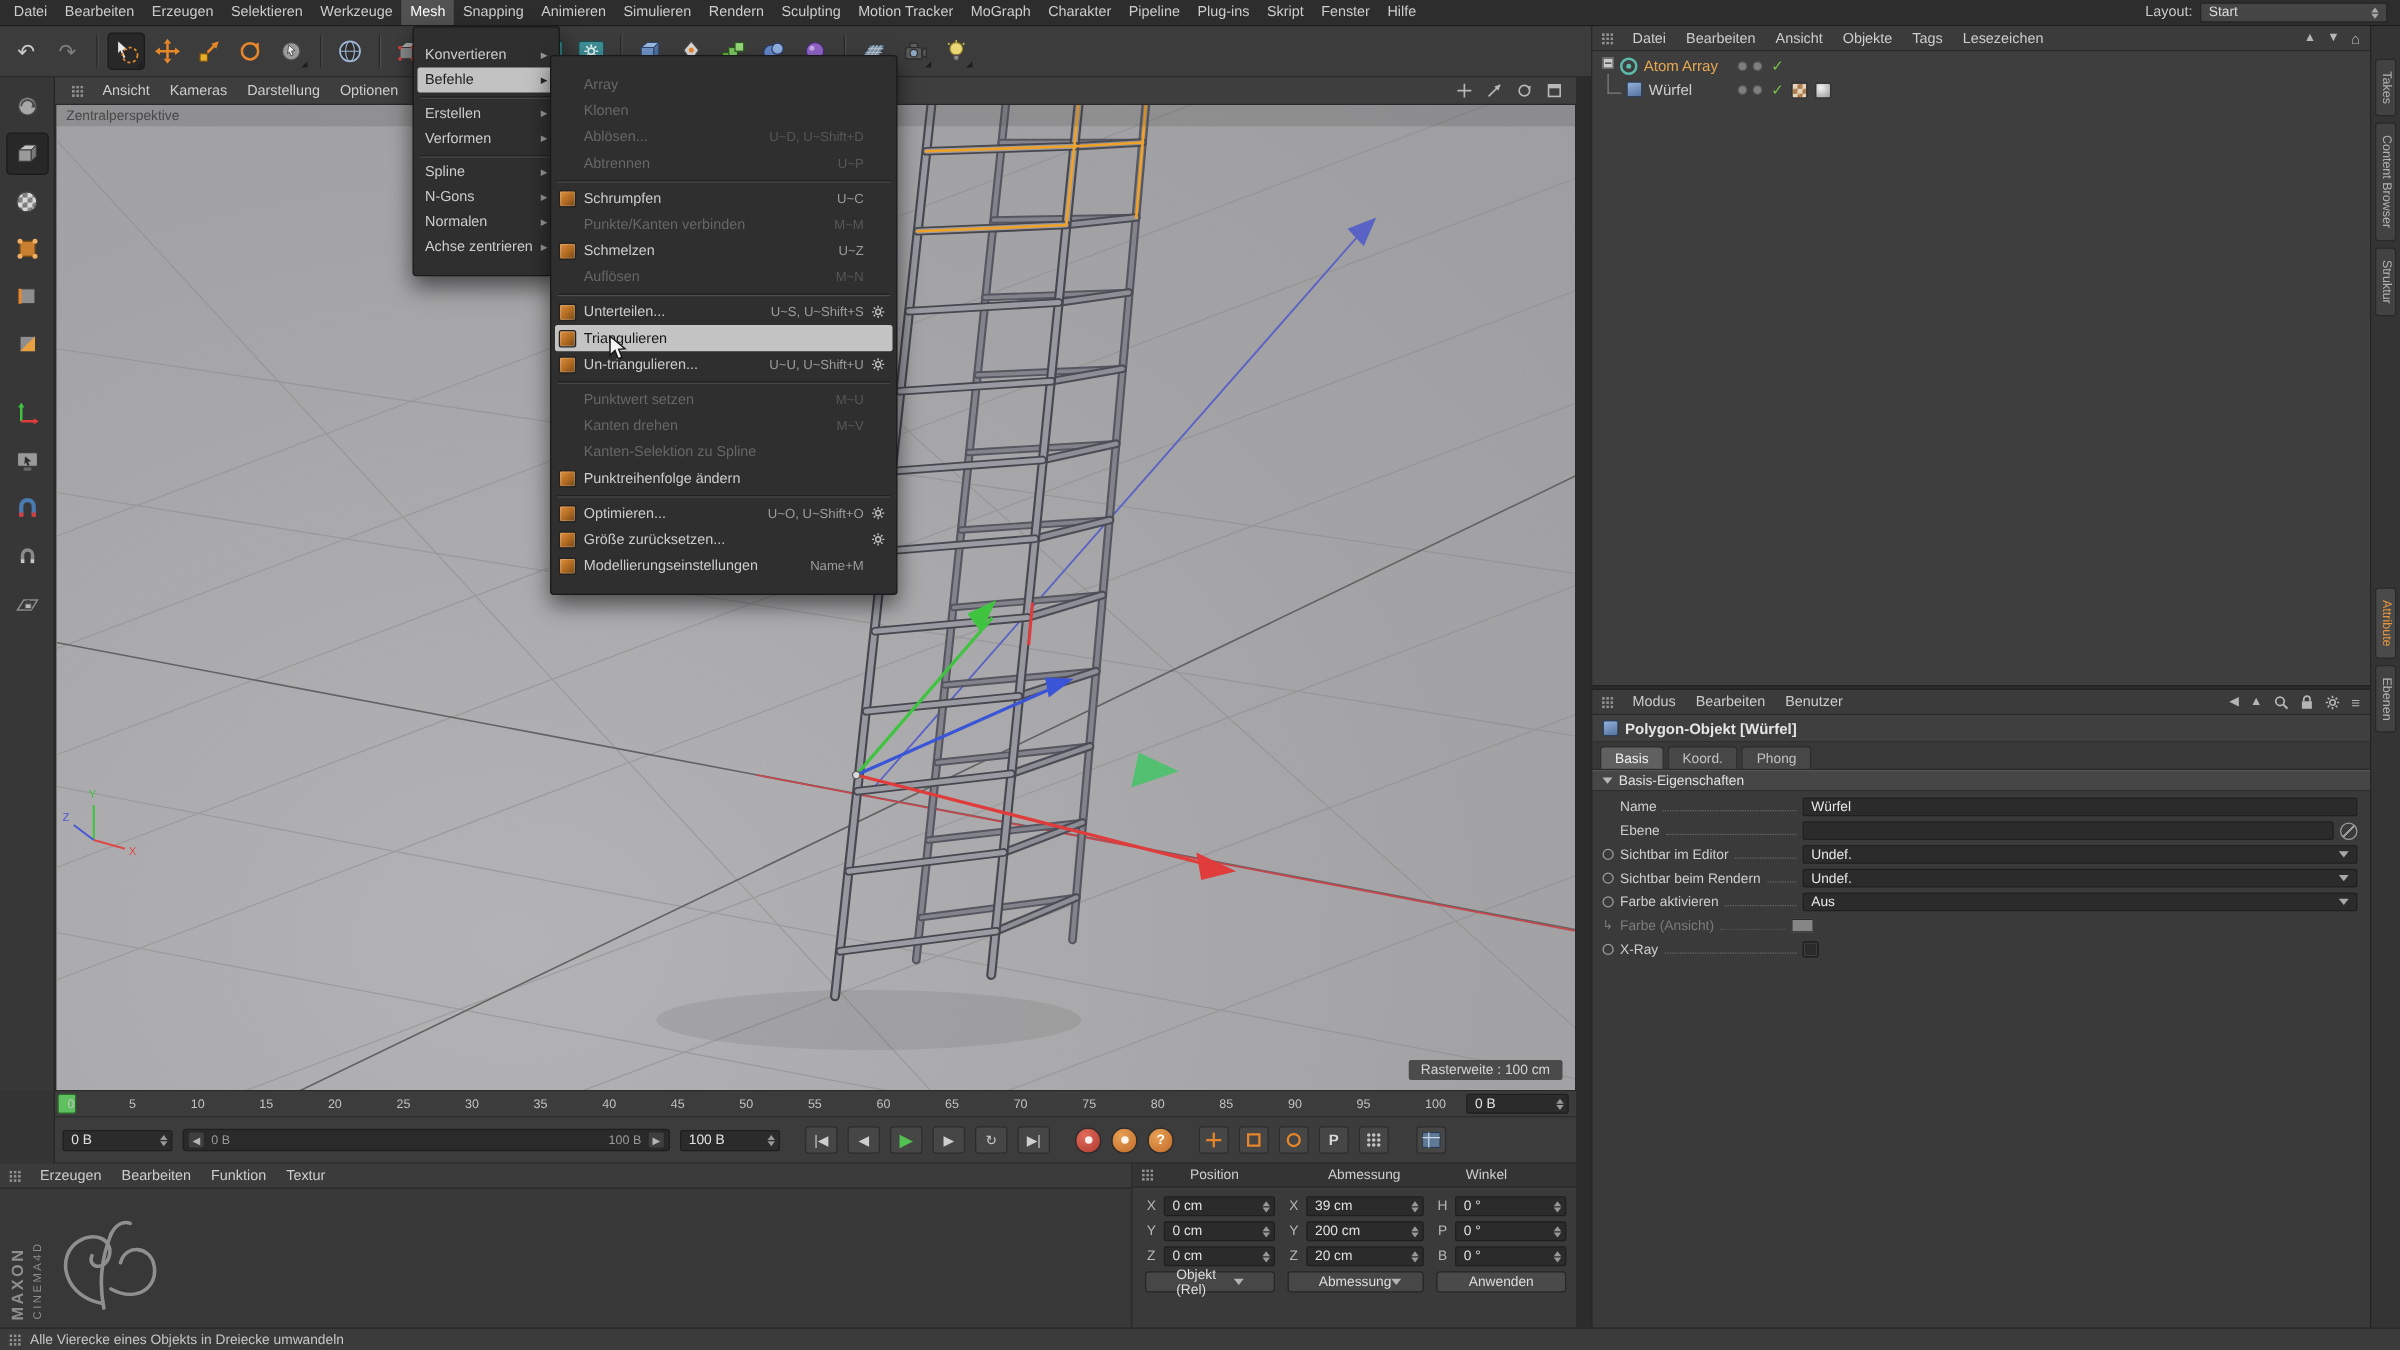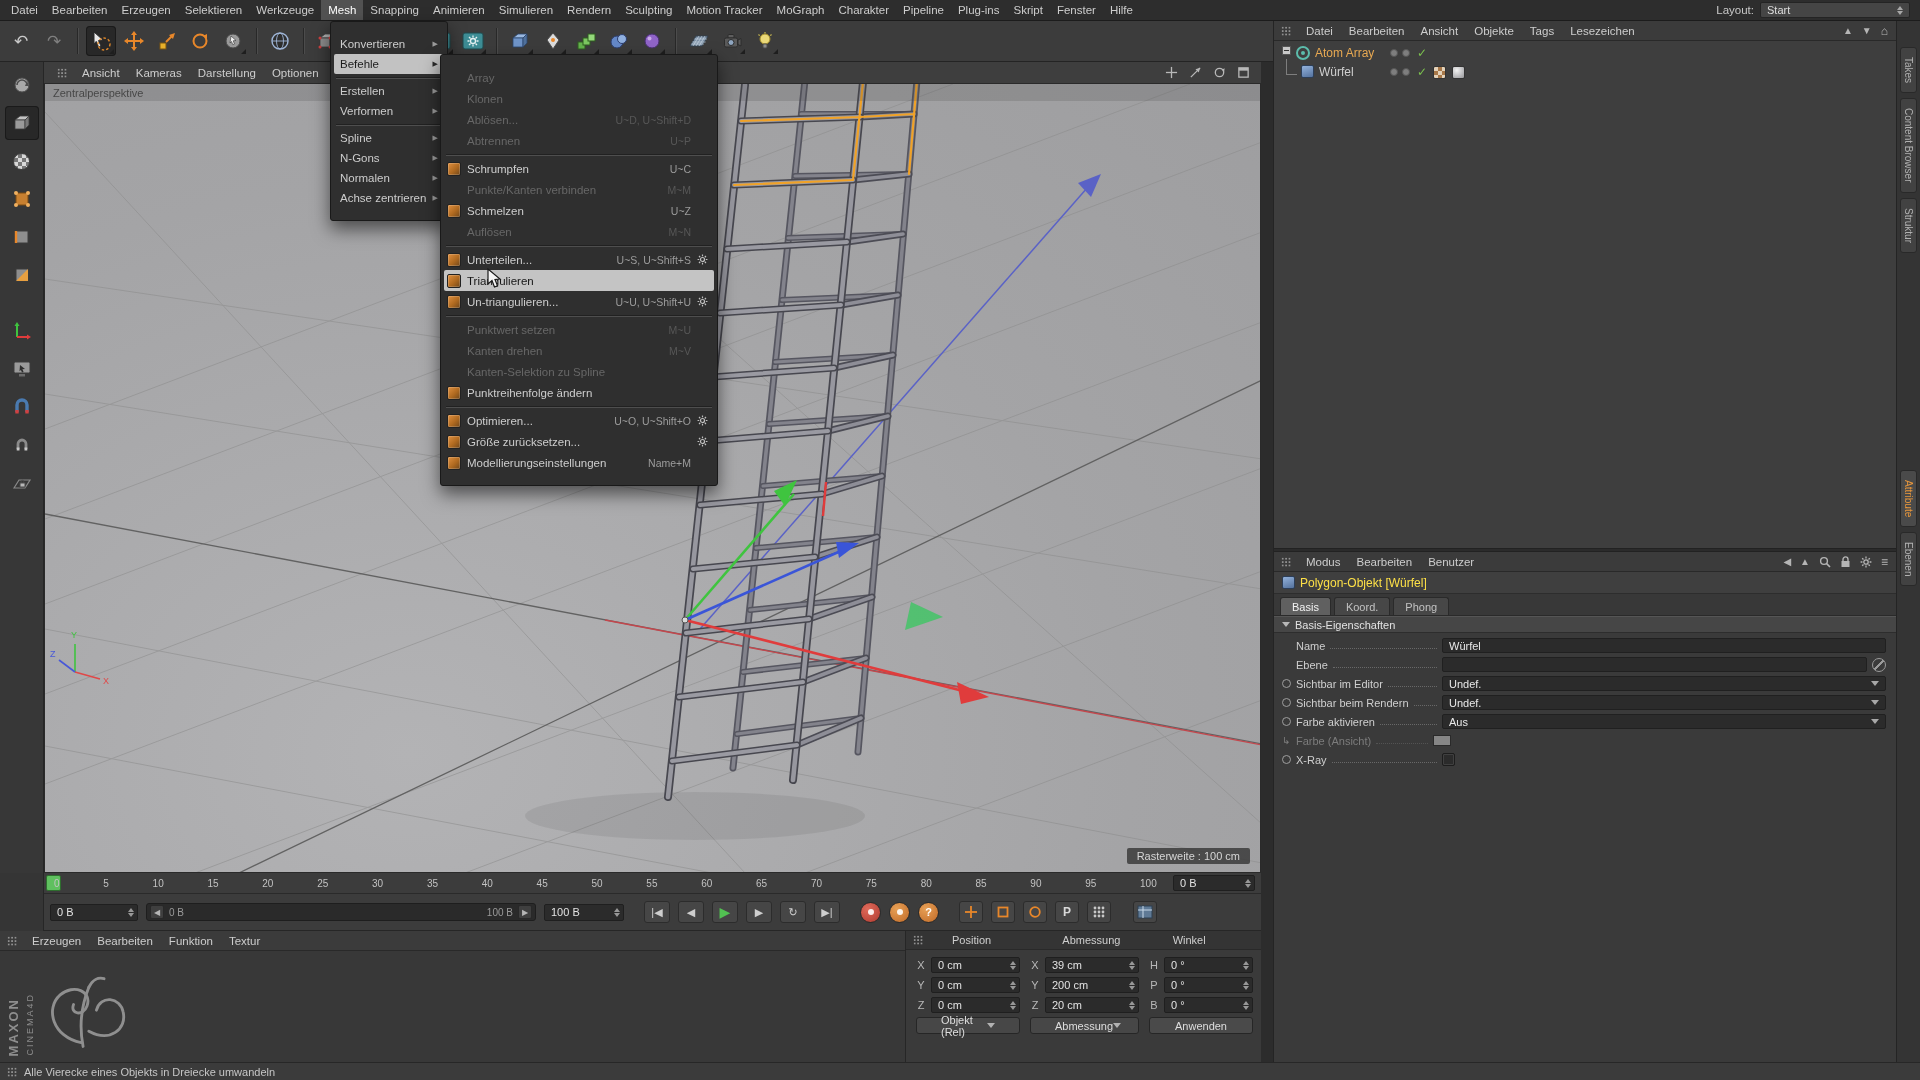--- a/index.html
+++ b/index.html
@@ -109,21 +109,21 @@
   .om-dot { width:8px; height:8px; border-radius:50%; background:#7e7e7e; border:1px solid #565656; }
   .om-check { color:#7cc24e; font-weight:bold; font-size:12px; margin-left:3px; }
   .tag { width:13px; height:13px; border:1px solid #333; border-radius:2px; margin-left:2px; }
   .tag.t1 { background-image:linear-gradient(45deg,#a87848 25%,transparent 25%,transparent 75%,#a87848 75%),linear-gradient(45deg,#a87848 25%,#e4d2ba 25%,#e4d2ba 75%,#a87848 75%); background-size:8px 8px; background-position:0 0,4px 4px; }
   .tag.t2 { background:radial-gradient(circle at 35% 30%,#f2f2f2,#96969a); }
   #om-splitter { height:4px; background:#2b2b2b; border-top:1px solid #222; border-bottom:1px solid #222; }
 
   #am { display:flex; flex-direction:column; }
   .pm-right { margin-left:auto; display:flex; align-items:center; gap:9px; padding-right:8px; }
   .pm-right span { color:#b5b5b5; font-size:10px; display:flex; align-items:center; }
-  #am-title { height:22px; display:flex; align-items:center; padding-left:8px; background:#3f3f3f; border-bottom:1px solid #2d2d2d; color:#fde047; }
+  #am-title { height:22px; display:flex; align-items:center; padding-left:8px; background:#3f3f3f; border-bottom:1px solid #2d2d2d; color:#e5e5e5;font-weight:bold; }
   #am-tabs { height:22px; display:flex; align-items:flex-end; background:#383838; border-bottom:1px solid #2a2a2a; padding:0 6px; }
   .atab { height:18px; padding:0 11px; display:flex; align-items:center; background:#474747; border:1px solid #2a2a2a; border-bottom:none; border-radius:3px 3px 0 0; color:#c2c2c2; margin-right:3px; font-size:11px; }
   .atab.active { background:#606060; color:#f2f2f2; }
   #am-section { height:17px; background:#464646; border-top:1px solid #555; border-bottom:1px solid #2d2d2d; display:flex; align-items:center; padding-left:8px; font-size:11px; color:#e2e2e2; gap:5px; }
   #am-section::before { content:""; width:0; height:0; border-left:4px solid transparent; border-right:4px solid transparent; border-top:5px solid #b8b8b8; }
   .arow { height:19px; display:flex; align-items:center; padding:0 10px 0 8px; font-size:11px; }
   .adot { width:9px; height:9px; border:1.5px solid #9e9e9e; border-radius:50%; margin-right:5px; flex:none; }
   .adot.empty { border-color:transparent; }
   .albl { display:flex; width:146px; align-items:center; color:#cfcfcf; flex:none; }
   .albl.dis { color:#7c7c7c; }
@@ -148,21 +148,21 @@
   
   .menu-panel { position:absolute; background:#2f2f2f; border:1px solid #191919; box-shadow:0 8px 18px rgba(0,0,0,.55); border-radius:3px; padding:12px 0; z-index:50; font-size:11.5px; }
   #mesh-dropdown { left:330px; top:21px; width:118px; }
   .mm-item { height:20px; display:flex; align-items:center; padding:0 9px; color:#cdcdcd; position:relative; }
   .mm-item::after { content:"\25B6"; font-size:7px; color:#9a9a9a; margin-left:auto; }
   .mm-item.hl { background:#c2c2c2; color:#1c1c1c; border-radius:2px; margin:0 3px; padding:0 6px;justify-content:flex-end; }
   .mm-item.hl::after { color:#2a2a2a; }
   .mm-item.sep { height:7px; padding:0; }
   .mm-item.sep::after { content:none; }
   .mm-item.sep::before { content:""; position:absolute; left:5px; right:5px; top:3px; height:1px; background:#212121; box-shadow:0 1px 0 #4e4e4e; }
-  #befehle-submenu { left:440px; top:54px; width:278px; }
+  #befehle-submenu { left:440px; top:44px; width:278px; }
   .sm-item { height:21px; display:flex; align-items:center; padding:0 7px 0 6px; color:#cdcdcd; gap:6px; position:relative; }
   .sm-item.hl { background:#c4c4c4; color:#161616; border-radius:2px; margin:0 3px; padding-left:3px; }
   .sm-item.disabled { color:#676767; }
   .sm-item.disabled .sm-sc { color:#575757; }
   .sm-ico { width:14px; height:14px; flex:none; visibility:hidden; border:1px solid #222; border-radius:2px; background:linear-gradient(135deg,#e09040 0%,#b06a20 55%,#70471a 100%); box-shadow:inset 0 0 0 1px rgba(255,255,255,.18); }
   .sm-ico.show { visibility:visible; }
   .sm-sc { margin-left:auto; color:#9c9c9c; font-size:10.5px; white-space:nowrap; }
   .sm-gear { width:13px; flex:none; visibility:hidden; display:flex; align-items:center; }
   .sm-gear.show { visibility:visible; }
   .sm-item.sep { height:7px; padding:0; }

